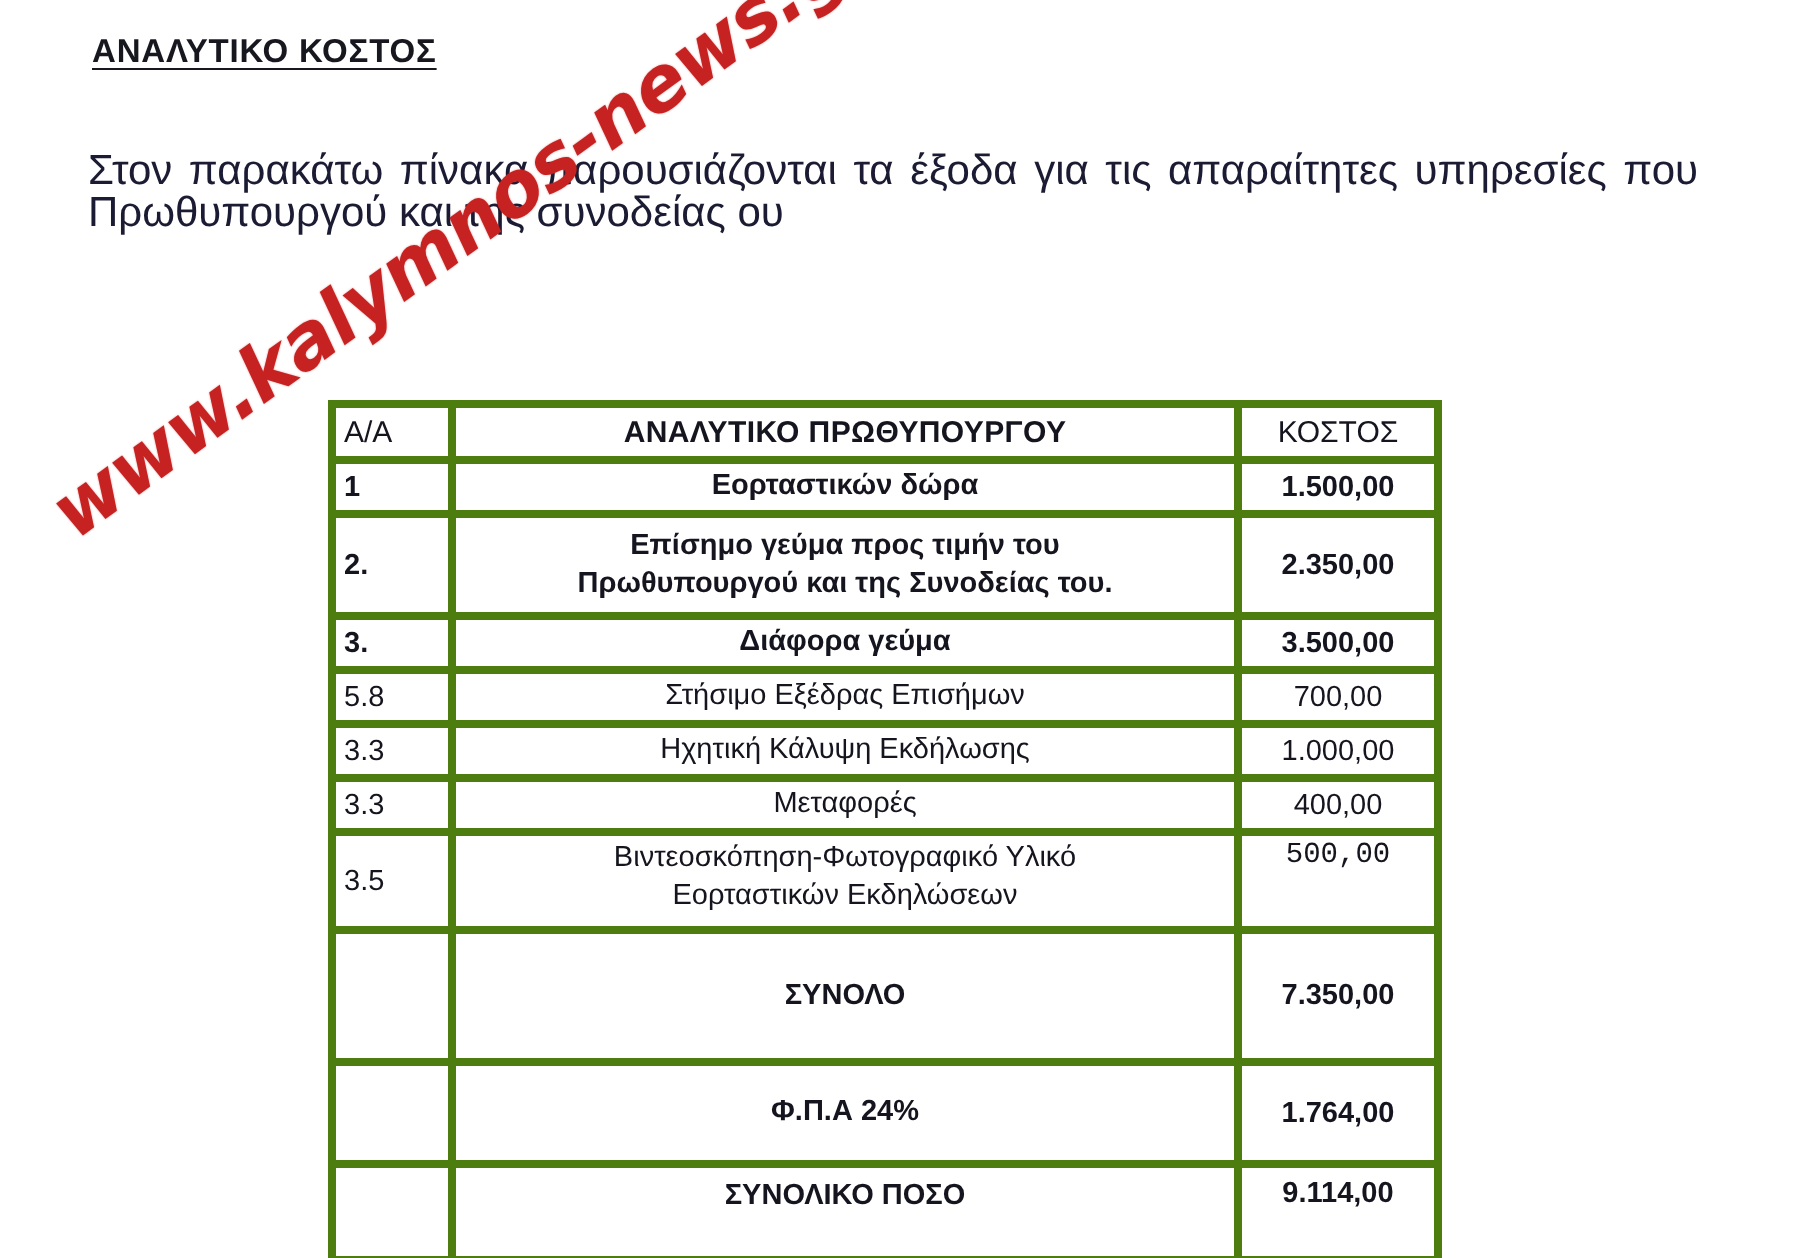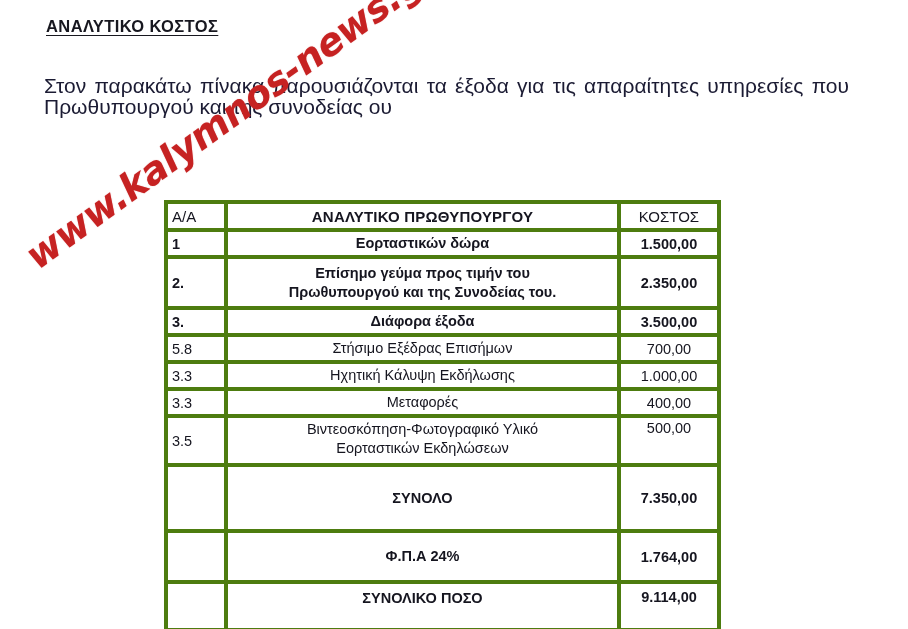--- a/index.html
+++ b/index.html
@@ -105,21 +105,21 @@
   tr.h-3 td      { height: 21px; }
   tr.h-sub td    { height: 21px; }
   tr.h-35 td     { height: 42px; }
   tr.h-tot td    { height: 60px; }
   tr.h-vat td    { height: 45px; }
   tr.h-gtot td   { height: 38px; vertical-align: top; padding-top: 5px; }
 
   td.two-line span { display: block; }
   td.cost.bottom-anchor { vertical-align: middle; }
   tr.h-35 td.desc { vertical-align: top; padding-top: 2px; }
-  tr.h-35 td.cost { vertical-align: top; padding-top: 2px; }
+  tr.h-35 td.cost { vertical-align: top; padding-top: 2px; font-family: Liberation Mono, monospace; }
 
   
   #watermark {
     position: absolute;
     left: 30px;
     top: 238px;
     transform-origin: 0 50%;
     transform: rotate(-36deg);
     font-family: "DejaVu Sans", sans-serif;
     font-size: 38px;
@@ -169,21 +169,21 @@
           <td class="aa">2.</td>
           <td class="desc two-line">
             <span>Επίσημο γεύμα  προς τιμήν του</span>
             <span>Πρωθυπουργού και της Συνοδείας του.</span>
           </td>
           <td class="cost bottom-anchor">2.350,00</td>
         </tr>
 
         <tr class="b h-3">
           <td class="aa">3.</td>
-          <td class="desc">Διάφορα έξοδα</td>
+          <td class="desc">Διάφορα γεύμα</td>
           <td class="cost">3.500,00</td>
         </tr>
 
 
         <tr class="h-sub">
           <td class="aa">5.8</td>
           <td class="desc">Στήσιμο Εξέδρας Επισήμων</td>
           <td class="cost">700,00</td>
         </tr>
 

